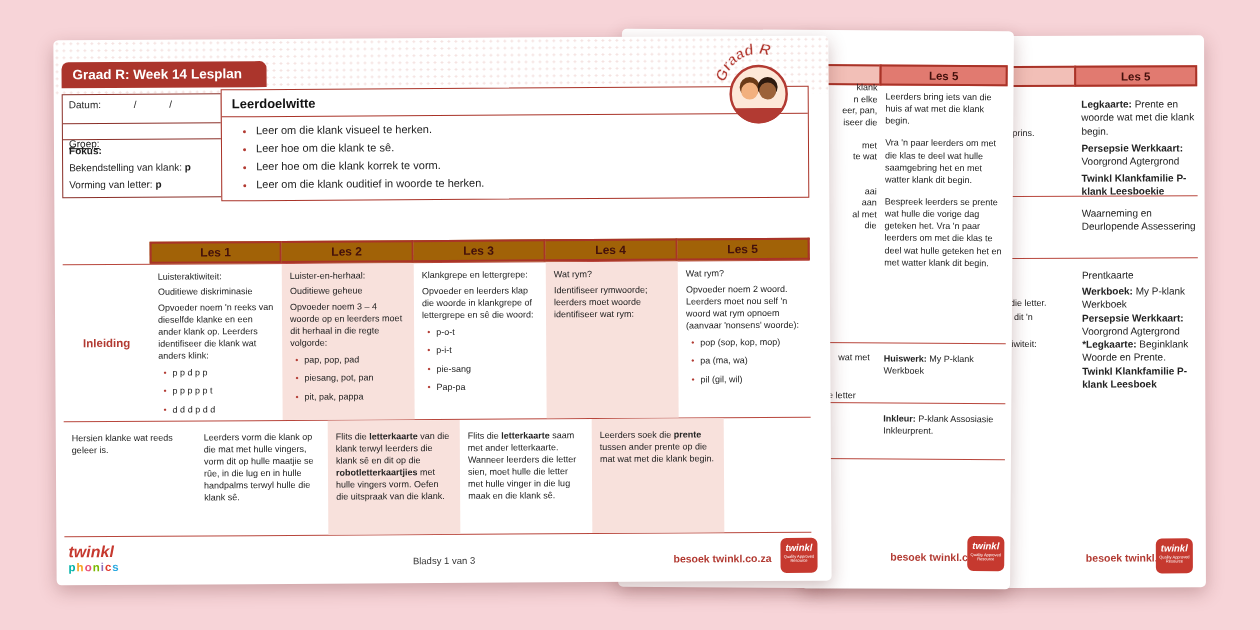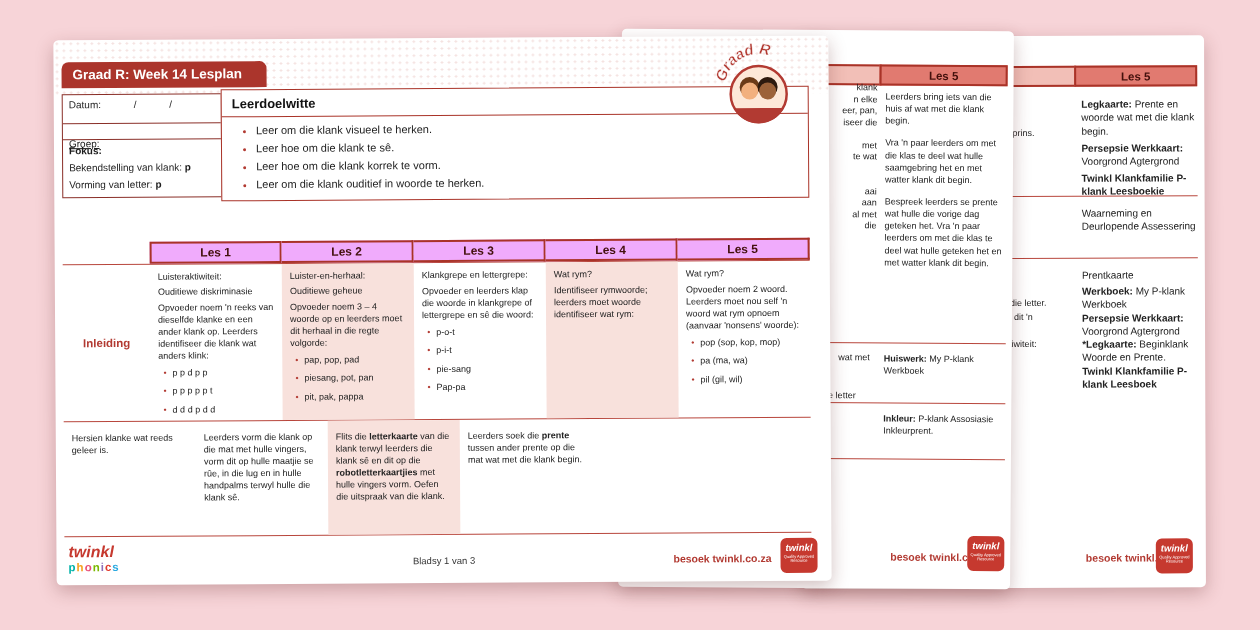--- a/index.html
+++ b/index.html
@@ -33,21 +33,21 @@
   .obj-title { font-weight:bold; font-size:13px; color:#111; padding:6px 0 5px 10px; border-bottom:1.1px solid #a93328; }
   .obj-list { margin:7px 0 0; padding-left:34px; font-size:11px; color:#1c1c1c; }
   .obj-list li { margin-bottom:6px; }
   .obj-list li::marker { color:#b23a32; }
 
   .lestable { position:absolute; left:8px; top:202px; width:747px; }
   .trow { display:flex; }
   .hrow { height:22px; }
   .spacer, .tlabel { flex:0 0 87px; }
   .tlabel { display:flex; align-items:center; justify-content:center; color:#b23a32; font-weight:bold; font-size:11.5px; }
-  .hcell { flex:0 0 132px; box-sizing:border-box; background:#f0abfc; border:2px solid #a93328;
+  .hcell { flex:0 0 132px; box-sizing:border-box; background:#a16207; border:2px solid #a93328;
     display:flex; align-items:center; justify-content:center; font-weight:bold; font-size:12px; color:#43100c; }
   .hcell:not(:nth-child(2)) { border-left:none; }
   .brow > :nth-child(3), .brow > :nth-child(5) { background:#f8e1dc; }
   .row-inl { height:156px; border-top:1.5px solid #b8463c; }
   .row-her { height:114px; border-top:1.5px solid #b8463c; border-bottom:1.5px solid #b8463c; }
   .tcell { flex:0 0 132px; box-sizing:border-box; padding:7px 8px 0; font-size:9px; line-height:1.33; color:#222; overflow:hidden; }
   .chead { font-weight:normal; margin:0 0 3px; }
   .cpara { margin:4px 0 3px; }
   .clist { list-style:none; margin:5px 0 0; padding:0 0 0 5px; }
   .clist li { position:relative; padding-left:9px; margin-bottom:6.5px; }
@@ -289,20 +289,23 @@
         <div class="tcell">
           <p class="cpara">Hersien klanke wat reeds geleer is.</p>
         </div>
         <div class="tcell">
           <p class="cpara">Leerders vorm die klank op die mat met hulle vingers, vorm dit op hulle maatjie se rûe, in die lug en in hulle handpalms terwyl hulle die klank sê.</p>
         </div>
         <div class="tcell">
           <p class="cpara"><span>Flits die </span><b>letterkaarte</b><span> van die klank terwyl leerders die klank sê en dit op die </span><b>robotletterkaartjies</b><span> met hulle vingers vorm. Oefen die uitspraak van die klank.</span></p>
         </div>
         <div class="tcell">
+          <p class="cpara"><span>Flits die </span><b>letterkaarte</b><span> saam met ander letterkaarte. Wanneer leerders die letter sien, moet hulle die letter met hulle vinger in die lug maak en die klank sê.</span></p>
+        </div>
+        <div class="tcell">
           <p class="cpara"><span>Leerders soek die </span><b>prente</b><span> tussen ander prente op die mat wat met die klank begin.</span></p>
         </div>
       </div>
     </div>
 
     <div class="phonics">
       <div class="phon-word">twinkl</div>
       <div class="phon-sub"><span style="color: rgb(0, 178, 169);">p</span><span style="color: rgb(246, 162, 29);">h</span><span style="color: rgb(233, 78, 119);">o</span><span style="color: rgb(122, 184, 0);">n</span><span style="color: rgb(142, 109, 185);">i</span><span style="color: rgb(226, 59, 46);">c</span><span style="color: rgb(42, 169, 224);">s</span></div>
     </div>
     <div class="pagelabel">Bladsy 1 van 3</div>

